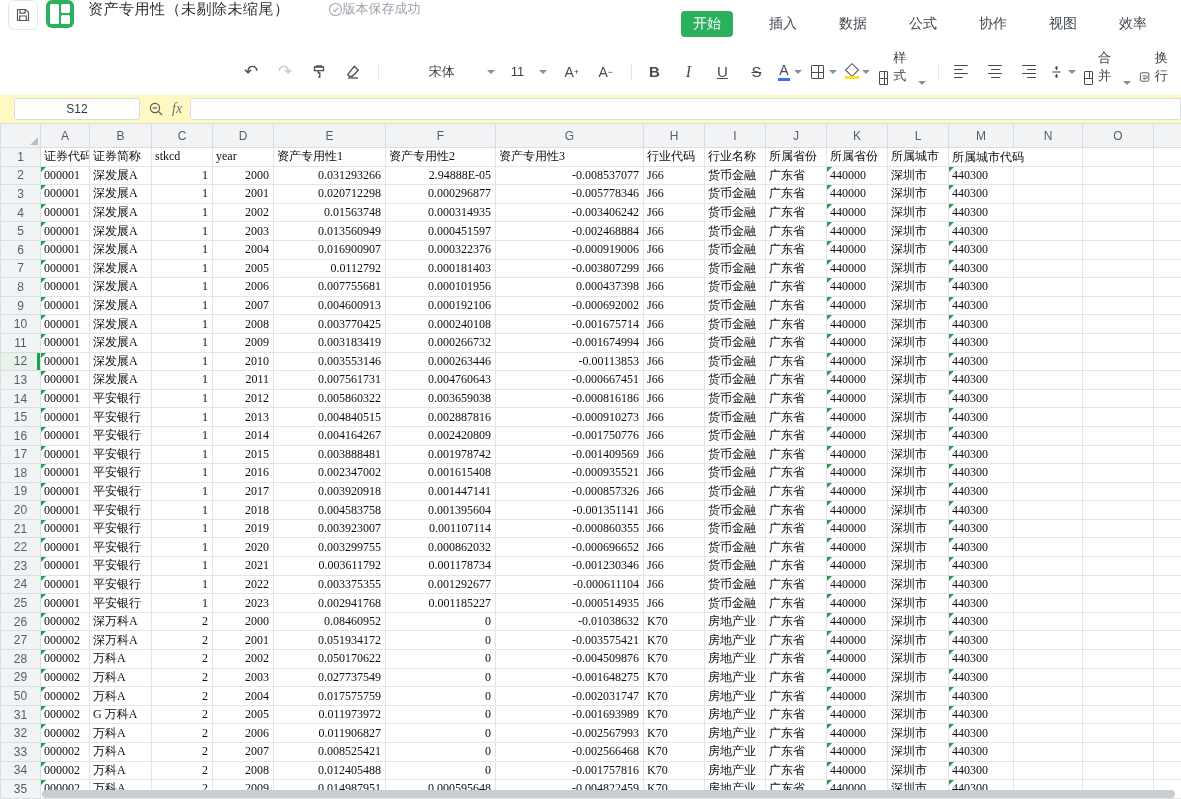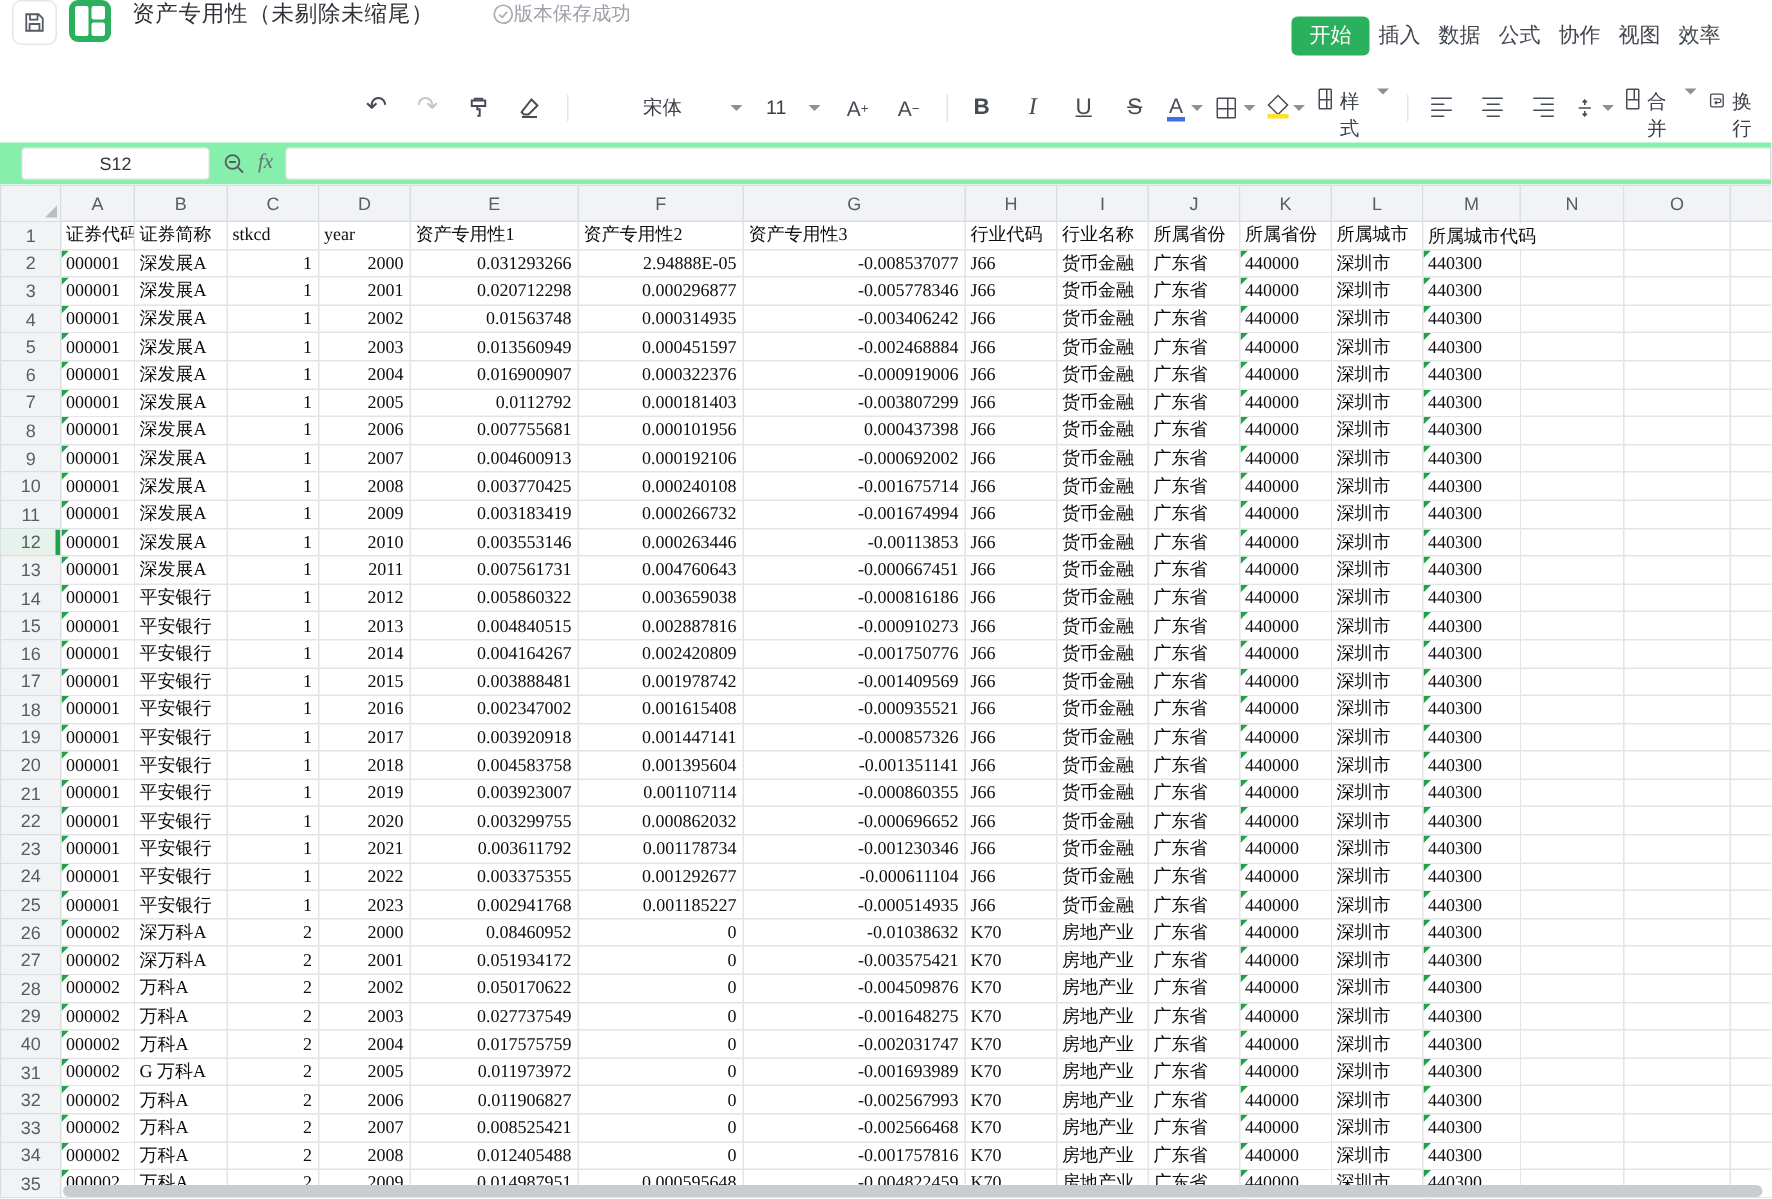--- a/index.html
+++ b/index.html
@@ -11,21 +11,21 @@
   .topbar { height:48px; display:flex; align-items:flex-start; background:#fff; position:relative; }
   .savebtn { width:30px; height:30px; margin-left:8px; border:1px solid #e4e6e9; border-radius:6px;
              display:flex; align-items:center; justify-content:center; background:#fff; cursor:pointer; }
   .appicon { width:28px; height:28px; margin-left:8px; border-radius:6px; background:#2bb05d;
              display:grid; grid-template-columns:9px 9px; grid-template-rows:9px 9px; gap:2px;
              align-content:center; justify-content:center; }
   .appicon span { background:#fff; border-radius:1.5px; }
   .appicon span:first-child { grid-row:1 / span 2; height:auto; }
   .doc-title { margin-left:14px; font-size:15px; color:#2f3238; letter-spacing:.5px; }
   .savestatus { margin-left:38px; display:flex; align-items:center; gap:0; color:#9b9fa8; font-size:13px; }
-  .menus { position:absolute; right:28px; top:0; height:48px; display:flex; align-items:center; }
+  .menus { position:absolute; right:28px; top:0; height:48px; display:flex; align-items:center; gap:30px; }
   .menu-tab { font-size:14px; color:#41464f; cursor:pointer; padding:4px 6px; white-space:nowrap; }
   .menu-tab.active { background:#2bb05d; color:#fff; border-radius:4px; padding:4px 12px; }
 
   
   .toolbar { height:47px; display:flex; align-items:center; background:#fff; padding-left:238px; gap:0; }
   .tbi { display:flex; align-items:center; justify-content:center; min-width:26px; height:26px;
          margin-right:8px; border-radius:3px; cursor:pointer; color:#464b54; font-size:15px; }
   .tbi.disabled { color:#c3c6cc; }
   .tb-divider { width:1px; height:18px; background:#e3e5e8; margin:0 10px 0 4px; }
   .caret { width:0; height:0; border-left:4px solid transparent; border-right:4px solid transparent;
@@ -39,29 +39,29 @@
   .strike-g { text-decoration:line-through; font-size:15px; }
   .colorA { position:relative; font-size:14px; line-height:1; padding-bottom:4px; }
   .colorA::after { content:""; position:absolute; left:-1px; right:-1px; bottom:0; height:3px; background:#3f6fe0; }
   .fillD { position:relative; padding-bottom:4px; }
   .fillD .dia { display:block; width:10px; height:10px; border:1.4px solid #464b54; transform:rotate(45deg); }
   .fillD::after { content:""; position:absolute; left:-2px; right:-2px; bottom:0; height:3px; background:#ffdf29; }
   .gridico { width:14px; height:14px; border:1.4px solid #464b54; position:relative; border-radius:1px; }
   .gridico::before { content:""; position:absolute; left:0; right:0; top:50%; height:1.4px; background:#464b54; }
   .gridico::after { content:""; position:absolute; top:0; bottom:0; left:50%; width:1.4px; background:#464b54; }
   .gridico.halfv::after { bottom:50%; }
-  .lblico { display:flex; align-items:flex-start; gap:5px; font-size:13px; color:#3c4047; }
+  .lblico { display:flex; align-items:flex-end; gap:5px; font-size:13px; color:#3c4047; }
   .alignico { display:flex; flex-direction:column; gap:2.5px; }
   .alignico i { display:block; height:1.6px; background:#464b54; border-radius:1px; }
   .alignico.l i:nth-child(odd){width:14px} .alignico.l i:nth-child(even){width:9px; margin-right:auto;}
   .alignico.c { align-items:center; } .alignico.c i:nth-child(odd){width:14px} .alignico.c i:nth-child(even){width:9px}
   .alignico.r { align-items:flex-end; } .alignico.r i:nth-child(odd){width:14px} .alignico.r i:nth-child(even){width:9px}
 
   
-  .fbar { height:28px; display:flex; align-items:center; background:#86efac; }
+  .fbar { height:28px; display:flex; align-items:center; background:#fef9c3; }
   .namebox { width:126px; height:22px; margin-left:14px; border:1px solid #d9dbdf; border-radius:3px;
              display:flex; align-items:center; justify-content:center; font-size:12px; color:#33373d; background:#fff; }
   .fx { font-family:"Liberation Serif", serif; font-style:italic; color:#6a6f78; font-size:14px; margin:0 8px 0 8px; cursor:pointer; }
   .finput { flex:1; height:22px; margin-right:0; border:1px solid #dadde1; border-radius:3px 0 0 3px; background:#fff; font-size:12px;
             padding:0 6px; color:#111; outline:none; font-family:"Liberation Serif", serif; }
   .zoomico { margin-left:8px; cursor:pointer; display:flex; }
 
   
   .gridwrap { position:absolute; top:123px; left:0; right:0; bottom:0; overflow:hidden; background:#fff; }
   table.sheet { border-collapse:collapse; table-layout:fixed; width:1181px; }
@@ -825,21 +825,21 @@
             <td>房地产业</td>
             <td>广东省</td>
             <td class="flag">440000</td>
             <td>深圳市</td>
             <td class="flag">440300</td>
             <td></td>
             <td></td>
             <td></td>
           </tr>
           <tr>
-            <td class="rowhead">40</td>
+            <td class="rowhead">50</td>
             <td class="flag">000002</td>
             <td>万科A</td>
             <td class="num">2</td>
             <td class="num">2004</td>
             <td class="num">0.017575759</td>
             <td class="num">0</td>
             <td class="num">-0.002031747</td>
             <td>K70</td>
             <td>房地产业</td>
             <td>广东省</td>

